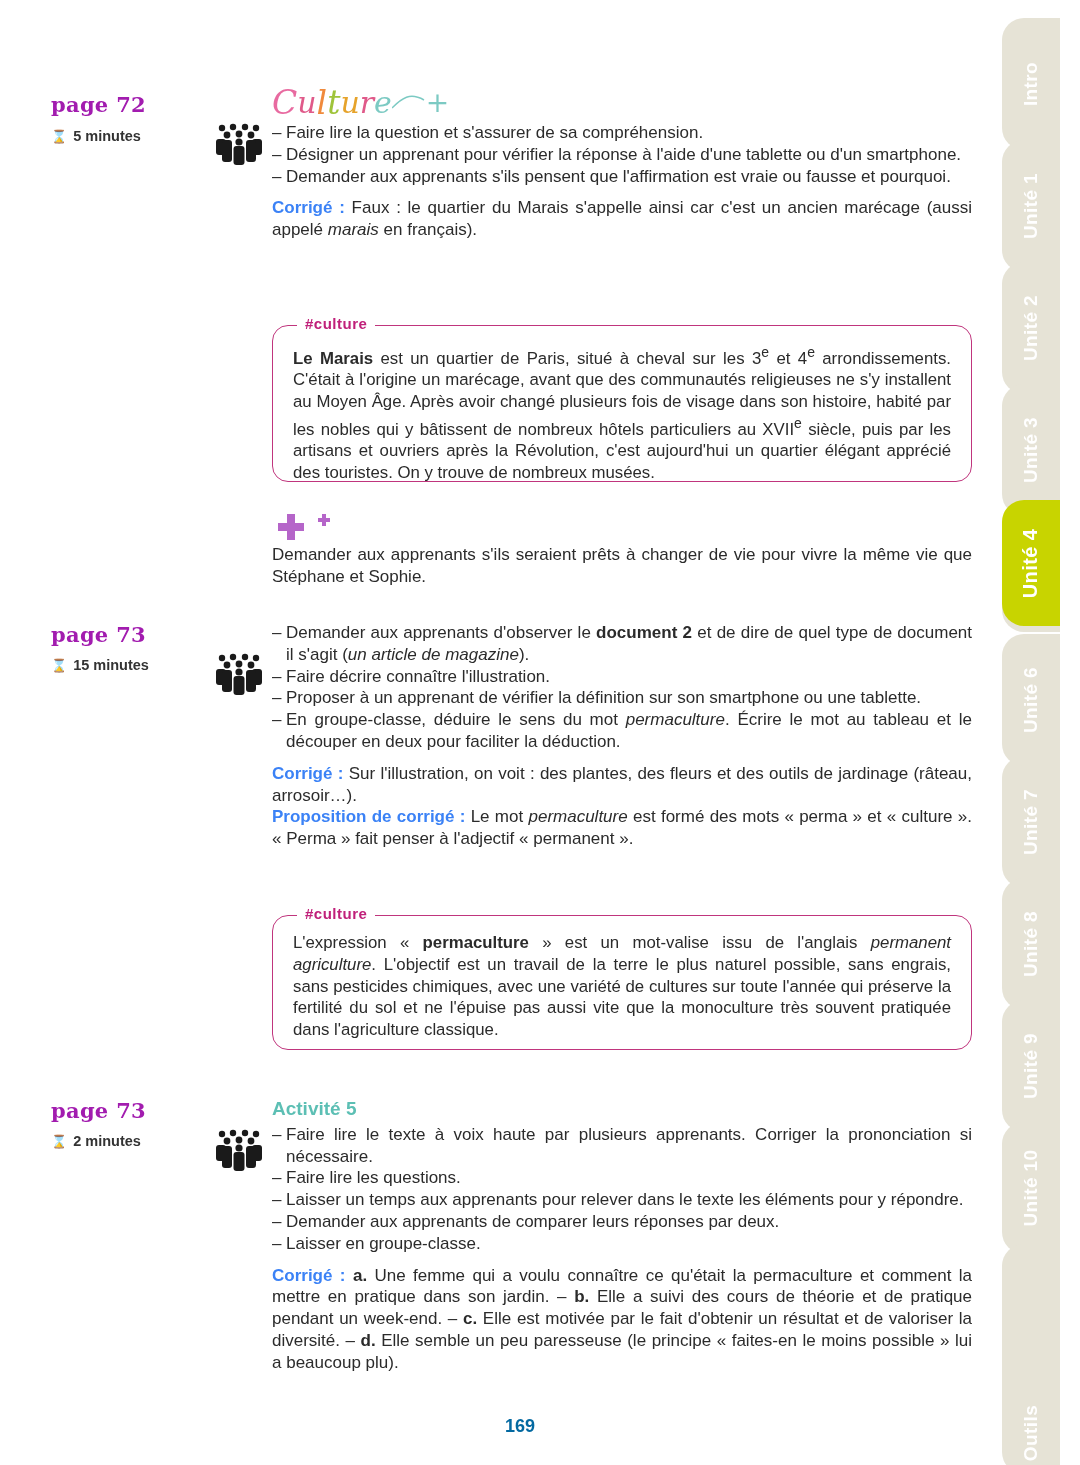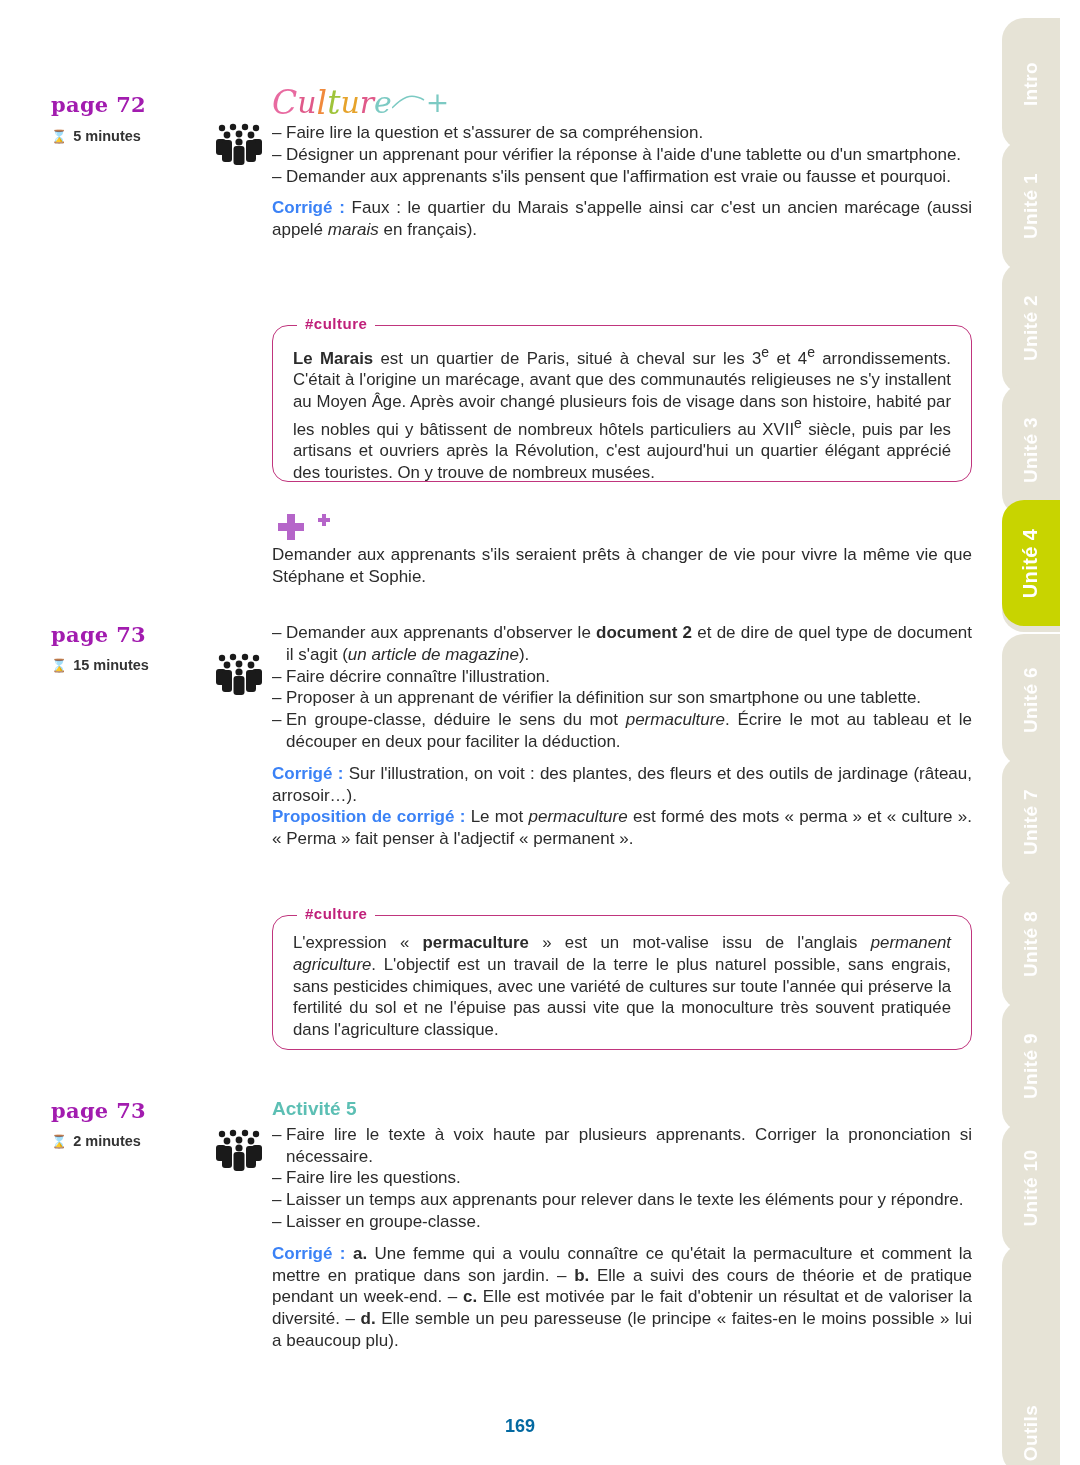--- a/index.html
+++ b/index.html
@@ -166,20 +166,21 @@
     <circle cx="25" cy="19" r="3.6"></circle>
       <rect x="19.5" y="23" width="11" height="19" rx="3"></rect>
   </g>
 </svg>
 <div class="content" style="top:1098px;">
   <div class="section-title">Activité 5</div>
   <ul class="dash">
     <li>Faire lire le texte à voix haute par plusieurs apprenants. Corriger la prononciation si nécessaire.</li>
     <li>Faire lire les questions.</li>
     <li>Laisser un temps aux apprenants pour relever dans le texte les éléments pour y répondre.</li>
+    <li>Demander aux apprenants de comparer leurs réponses par deux.</li>
     <li>Laisser en groupe-classe.</li>
   </ul>
   <div class="corr">
     <span class="corr-label">Corrigé :</span> <b>a.</b><span> Une femme qui a voulu connaître ce qu'était la permaculture et comment la mettre en pratique dans son jardin. – </span><b>b.</b><span> Elle a suivi des cours de théorie et de pratique pendant un week-end. – </span><b>c.</b><span> Elle est motivée par le fait d'obtenir un résultat et de valoriser la diversité. – </span><b>d.</b><span> Elle semble un peu paresseuse (le principe « faites-en le moins possible » lui a beaucoup plu).</span>
   </div>
 </div>
 
 <div class="page-number">169</div>
 
 <div class="side-tabs">

